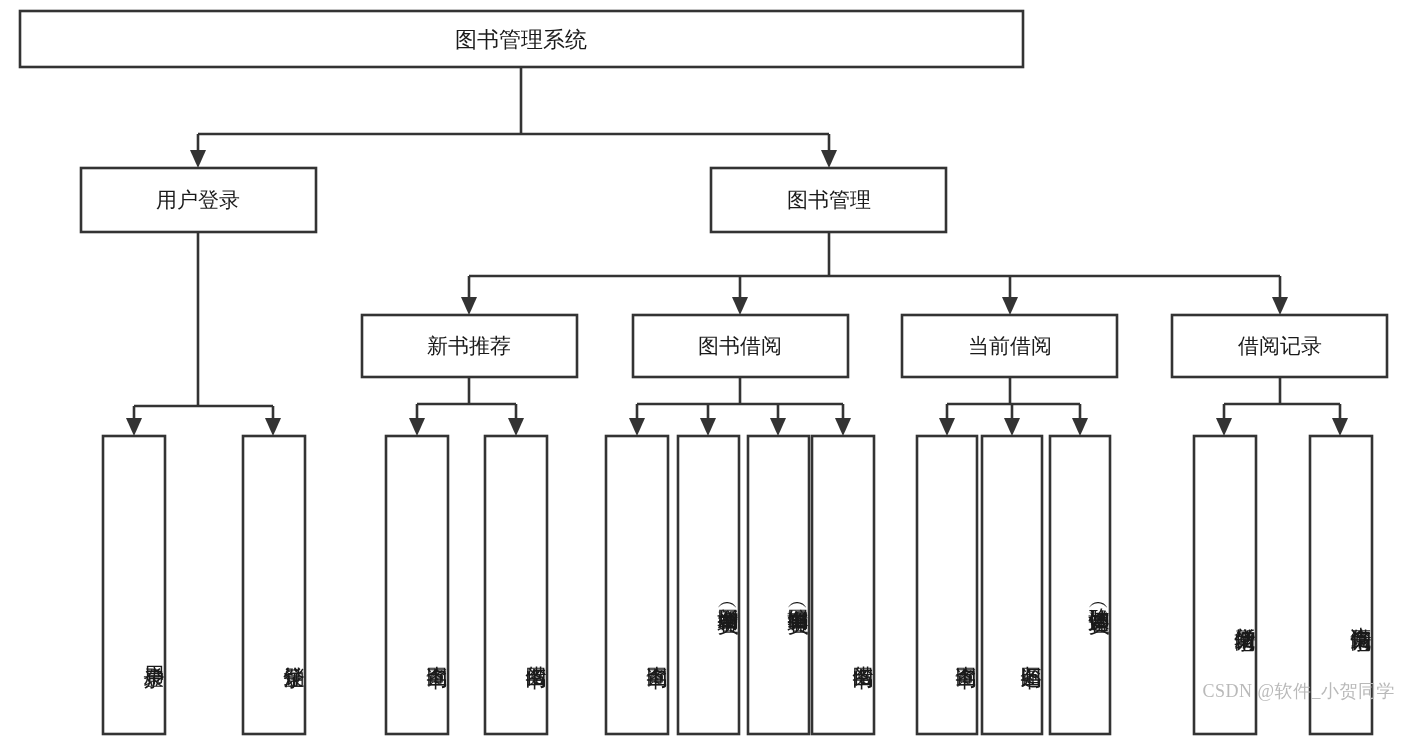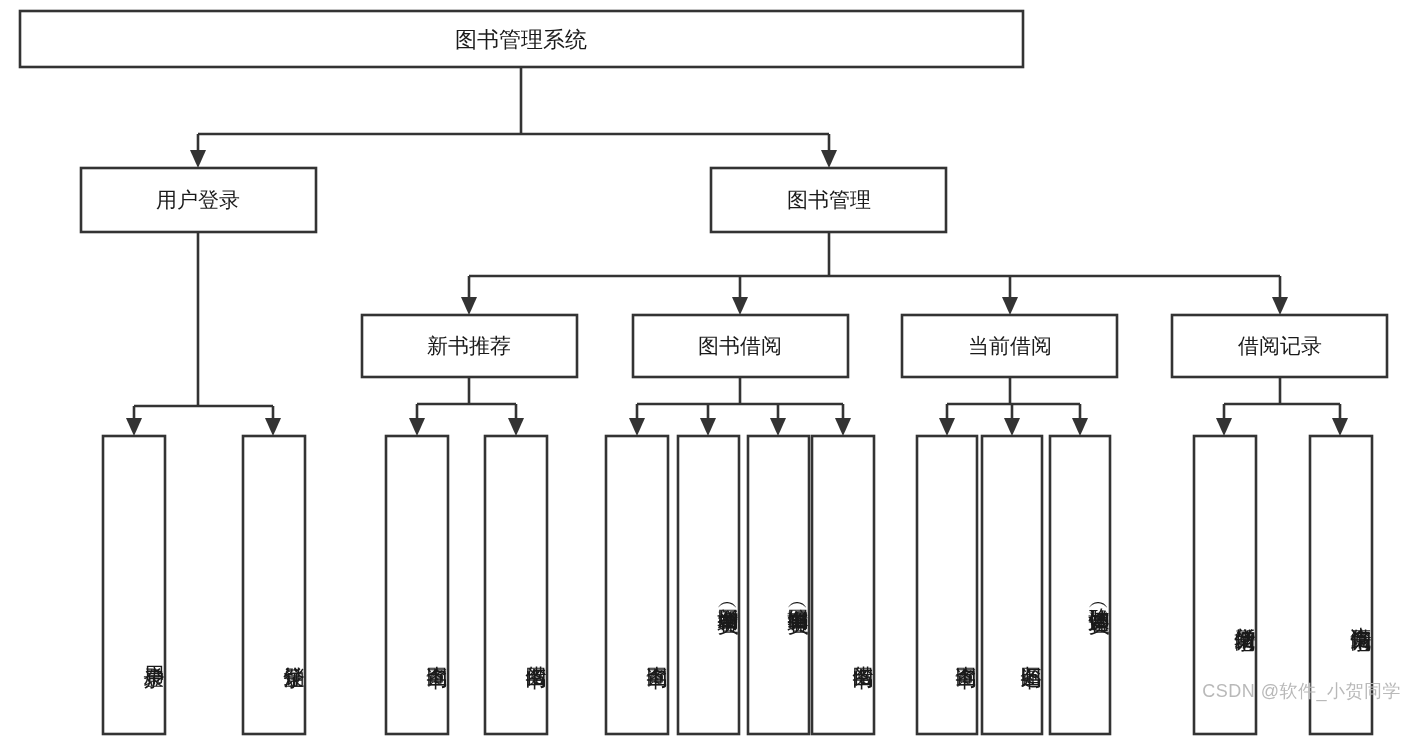--- a/index.html
+++ b/index.html
@@ -63,23 +63,23 @@
     letter-spacing: 1px;
     display: flex;
     align-items: flex-start;
     justify-content: center;
     white-space: nowrap;
     pointer-events: none;
     user-select: none;
   }
   .watermark {
     position: absolute;
-    right: 4px;
+    right: 10px;
     bottom: 8px;
-    font-family: Liberation Sans, sans-serif;
+    font-family: Liberation Serif, serif;
     font-size: 18px;
     color: #b9b9b9;
     white-space: nowrap;
     letter-spacing: 0.5px;
   }
 </style>
 </head>
 <body>
 
 <div id="diagram-root">

